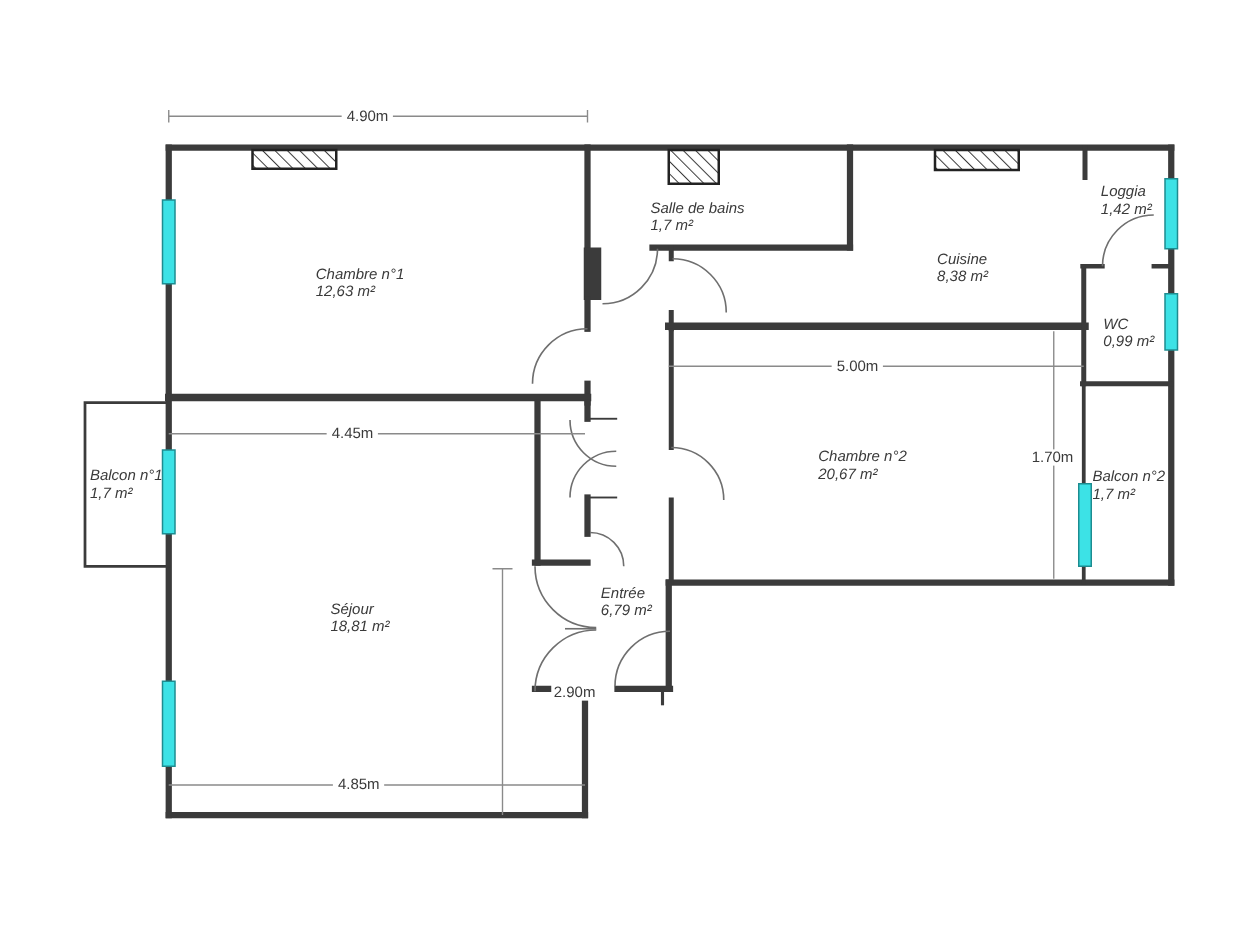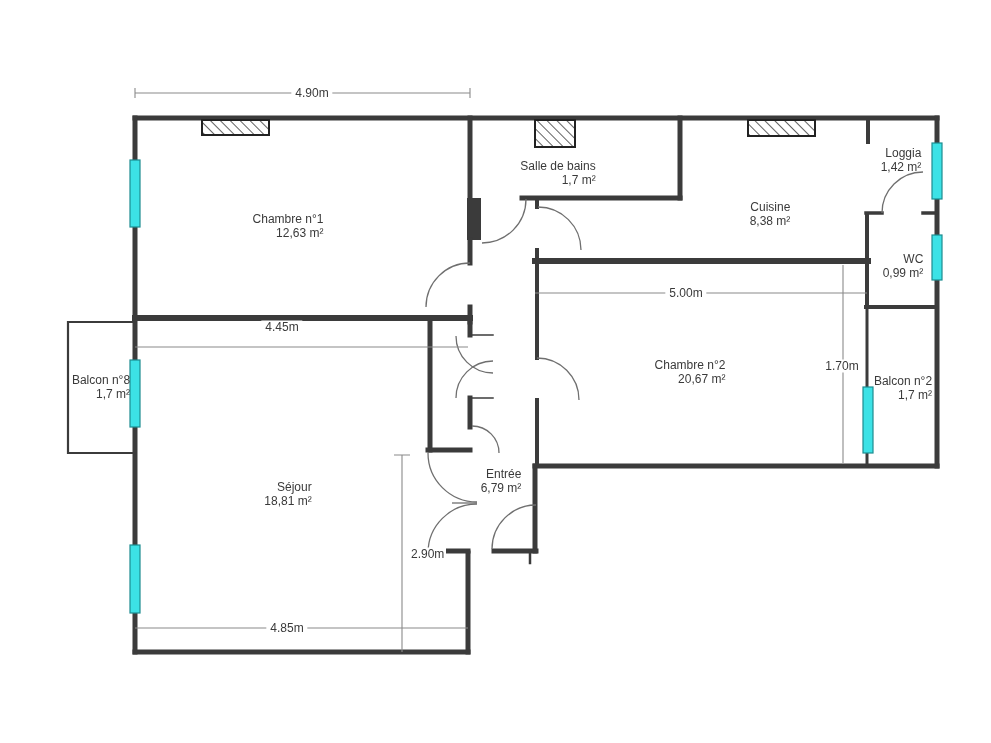--- a/index.html
+++ b/index.html
@@ -4,28 +4,28 @@
 <style>
   html,body{margin:0;padding:0;background:#ffffff;}
   #plan-root{
     position:relative;width:991px;height:743px;background:#ffffff;
     font-family:"Liberation Sans", sans-serif;overflow:hidden;
     --wall:#3b3b3b; --line:#757575; --window:#3ce2e6; --window-border:#1d8c90; --text:#3a3a3a;
   }
   svg{position:absolute;left:0;top:0;}
   .label{
     position:absolute;transform:translate(-50%,-50%);
-    text-align:right;color:var(--text);font-size:12px;line-height:14px;white-space:nowrap;
+    text-align:left;color:var(--text);font-size:12px;line-height:14px;white-space:nowrap;font-style:italic;
   }
   .dim{
     position:absolute;transform:translate(-50%,-50%);
     color:var(--text);font-size:12px;line-height:13px;background:#ffffff;
     padding:0 4px;white-space:nowrap;
   }
-  .dim.side{transform:translateY(-50%);padding:0 2px;}
+  .dim.side{transform:translateY(-50%);padding:0 2px;margin-left:32px;}
 </style>
 </head>
 <body>
 
 <div id="plan-root" style="--wall: #3b3b3b; --line: #757575; --window: #3ce2e6; --window-border: #1d8c90; --text: #3a3a3a;">
 
   <svg width="991" height="743" viewBox="0 0 991 743">
     <defs>
       <pattern id="hatch" width="7" height="7" patternTransform="rotate(-45)" patternUnits="userSpaceOnUse">
         <rect width="7" height="7" fill="#ffffff"></rect>
@@ -147,32 +147,32 @@
   </div>
   <div class="label" style="left:690px;top:372px">
     <div>Chambre n°2</div>
     <div>20,67  m²</div>
   </div>
   <div class="label" style="left:903px;top:388px">
     <div>Balcon n°2</div>
     <div>1,7  m²</div>
   </div>
   <div class="label" style="left:101px;top:387px">
-    <div>Balcon n°8</div>
+    <div>Balcon n°1</div>
     <div>1,7  m²</div>
   </div>
   <div class="label" style="left:288px;top:494px">
     <div>Séjour</div>
     <div>18,81  m²</div>
   </div>
   <div class="label" style="left:501px;top:481px">
     <div>Entrée</div>
     <div>6,79  m²</div>
   </div>
 
-  <div class="dim" style="left:312px;top:93px">4.90m</div>
-  <div class="dim" style="left:282px;top:327px">4.45m</div>
+  <div class="dim" style="left:294px;top:93px">4.90m</div>
+  <div class="dim" style="left:282px;top:347px">4.45m</div>
   <div class="dim" style="left:686px;top:293px">5.00m</div>
   <div class="dim" style="left:842px;top:366px">1.70m</div>
   <div class="dim side" style="left:409px;top:554px">2.90m</div>
   <div class="dim" style="left:287px;top:628px">4.85m</div>
 
 </div>
 
 </body></html>

